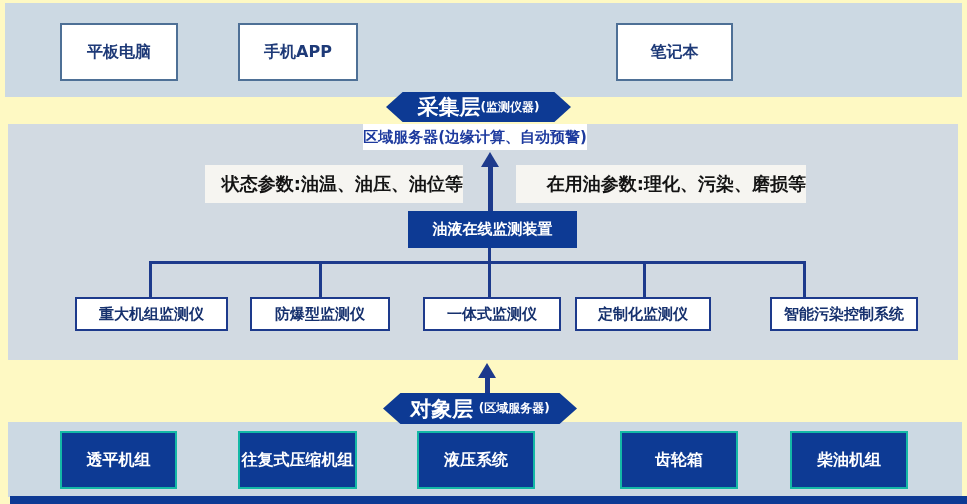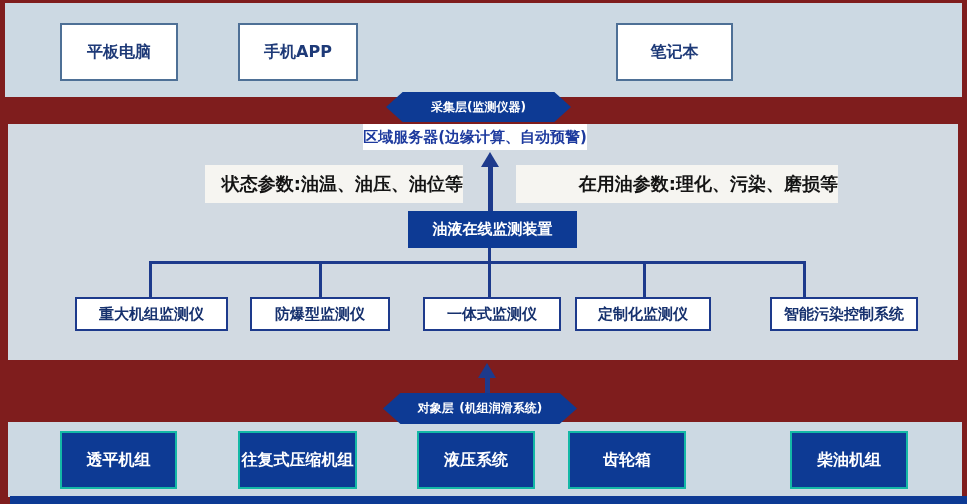--- a/index.html
+++ b/index.html
@@ -1,38 +1,38 @@
 <!DOCTYPE html>
 <html><head>
 <meta charset="utf-8">
 <style>
   html,body{margin:0;padding:0;background:#fff;}
   .canvas{
-    position:relative;width:967px;height:504px;background:#7f1d1d;
+    position:relative;width:967px;height:504px;background:#fef9c3;
     font-family:"DejaVu Sans","Liberation Sans",sans-serif;overflow:hidden;
   }
   .band{position:absolute;}
   .band-top{left:5px;top:3px;width:957px;height:94px;background:#ccd9e3;}
   .band-middle{left:8px;top:124px;width:950px;height:236px;background:#d2dae2;}
   .band-bottom{left:8px;top:422px;width:954px;height:75px;background:#ccd9e3;}
   .footer-bar{left:10px;top:496px;width:957px;height:8px;background:#0d3a94;}
 
   .box{position:absolute;display:flex;align-items:center;justify-content:center;
        font-weight:bold;text-align:center;box-sizing:border-box;}
   .box-top{top:23px;height:58px;background:#ffffff;border:2px solid #4e7096;
            color:#1e3a78;font-size:16px;}
   .box-monitor{top:297px;height:34px;background:#ffffff;border:2px solid #1d3a8c;
            color:#16316e;font-size:15px;}
   .box-navy{top:431px;height:58px;background:#0d3a94;border:2px solid #14b8a6;
            color:#ffffff;font-size:16px;}
 
   .pill{position:absolute;background:#0d3a94;color:#ffffff;display:flex;
         align-items:center;justify-content:center;font-weight:bold;
         clip-path:polygon(0% 50%,9% 0%,91% 0%,100% 50%,91% 100%,9% 100%);}
-  .pill .big{font-size:12px;}
+  .pill .big{font-size:21px;}
   .pill .small{font-size:12px;}
 
   .server-box{position:absolute;left:363px;top:124px;width:224px;height:26px;
         background:#ffffff;color:#1d3a9e;font-weight:bold;font-size:15px;
         display:flex;align-items:center;justify-content:center;}
 
   .label-box{position:absolute;top:165px;height:38px;background:#f6f5f1;
         color:#141414;font-weight:bold;font-size:18px;
         display:flex;align-items:center;justify-content:flex-end;}
 
@@ -74,21 +74,21 @@
   <div class="server-box">
     <span>区域服务器(边缘计算、自动预警)</span>
   </div>
 
   <div class="arrow-head" style="left:481px;top:152px;"></div>
   <div class="arrow-shaft" style="left:488px;top:166px;height:45px;"></div>
 
   <div class="label-box" style="left:205px;width:258px;">
     <span>状态参数:油温、油压、油位等</span>
   </div>
-  <div class="label-box" style="left:516px;width:322px;">
+  <div class="label-box" style="left:516px;width:290px;">
     <span>在用油参数:理化、污染、磨损等</span>
   </div>
 
   <div class="device-box">
     <span>油液在线监测装置</span>
   </div>
 
   <div class="line" style="left:488px;top:248px;width:3px;height:49px;"></div>
   <div class="line" style="left:149px;top:261px;width:657px;height:3px;"></div>
   <div class="line" style="left:149px;top:261px;width:3px;height:36px;"></div>
@@ -109,32 +109,32 @@
     <span>定制化监测仪</span>
   </div>
   <div class="box box-monitor" style="left:770px;width:148px;">
     <span>智能污染控制系统</span>
   </div>
 
   <div class="arrow-head" style="left:478px;top:363px;"></div>
   <div class="arrow-shaft" style="left:485px;top:377px;height:17px;"></div>
 
   <div class="pill" style="left:383px;top:393px;width:194px;height:31px;">
-    <span class="big">对象层</span>&nbsp;<span class="small">(机组润滑系统)</span>
+    <span class="big">对象层</span>&nbsp;<span class="small">(区域服务器)</span>
   </div>
 
   <div class="box box-navy" style="left:60px;width:117px;">
     <span>透平机组</span>
   </div>
   <div class="box box-navy" style="left:238px;width:119px;">
     <span>往复式压缩机组</span>
   </div>
   <div class="box box-navy" style="left:417px;width:118px;">
     <span>液压系统</span>
   </div>
-  <div class="box box-navy" style="left:568px;width:118px;">
+  <div class="box box-navy" style="left:620px;width:118px;">
     <span>齿轮箱</span>
   </div>
   <div class="box box-navy" style="left:790px;width:118px;">
     <span>柴油机组</span>
   </div>
 
 </div>
 
 </body></html>

